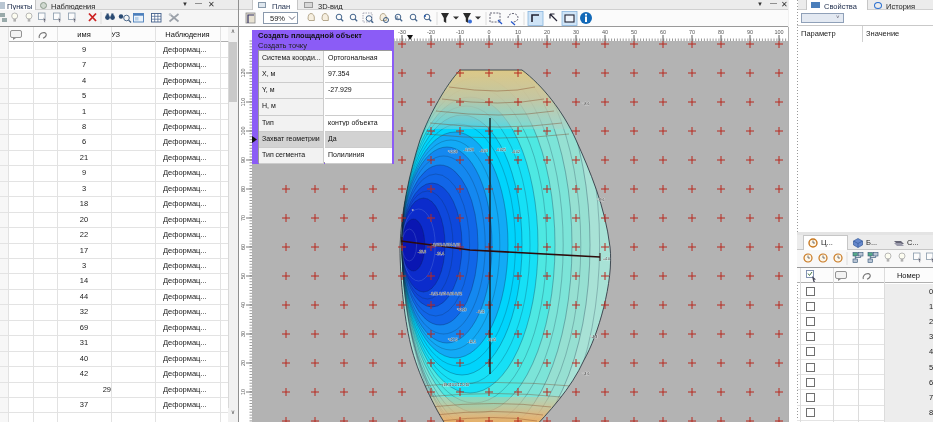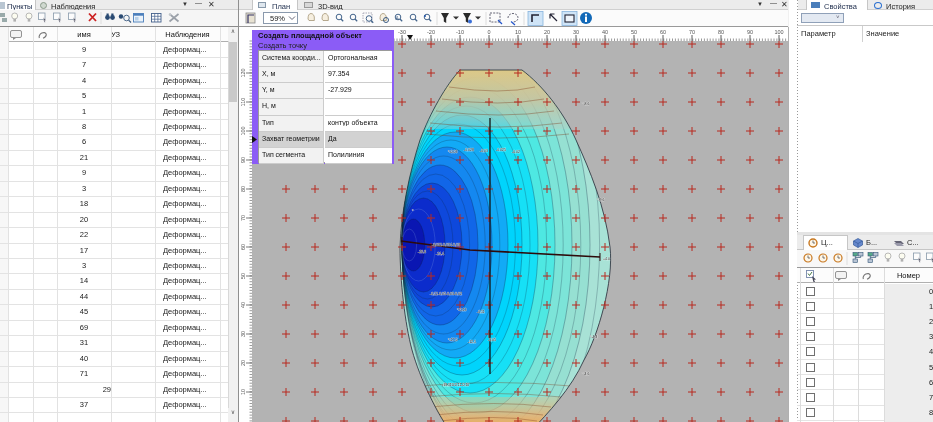--- a/index.html
+++ b/index.html
@@ -126,37 +126,37 @@
     </div>
 <div style="position:absolute;left:0;top:274.45px;width:228px;height:15.45px;border-bottom:1px solid #e3e3e3;">
       <div style="position:absolute;left:57px;top:2px;width:54px;text-align:center;font-size:7.5px;color:#1a1a1a;">14</div>
       <div style="position:absolute;left:163px;top:2px;width:56px;font-size:7.5px;color:#1a1a1a;white-space:nowrap;overflow:hidden;">Деформац...</div>
     </div>
 <div style="position:absolute;left:0;top:289.90px;width:228px;height:15.45px;border-bottom:1px solid #e3e3e3;">
       <div style="position:absolute;left:57px;top:2px;width:54px;text-align:center;font-size:7.5px;color:#1a1a1a;">44</div>
       <div style="position:absolute;left:163px;top:2px;width:56px;font-size:7.5px;color:#1a1a1a;white-space:nowrap;overflow:hidden;">Деформац...</div>
     </div>
 <div style="position:absolute;left:0;top:305.35px;width:228px;height:15.45px;border-bottom:1px solid #e3e3e3;">
-      <div style="position:absolute;left:57px;top:2px;width:54px;text-align:center;font-size:7.5px;color:#1a1a1a;">45</div>
+      <div style="position:absolute;left:57px;top:2px;width:54px;text-align:center;font-size:7.5px;color:#1a1a1a;">32</div>
       <div style="position:absolute;left:163px;top:2px;width:56px;font-size:7.5px;color:#1a1a1a;white-space:nowrap;overflow:hidden;">Деформац...</div>
     </div>
 <div style="position:absolute;left:0;top:320.80px;width:228px;height:15.45px;border-bottom:1px solid #e3e3e3;">
       <div style="position:absolute;left:57px;top:2px;width:54px;text-align:center;font-size:7.5px;color:#1a1a1a;">69</div>
       <div style="position:absolute;left:163px;top:2px;width:56px;font-size:7.5px;color:#1a1a1a;white-space:nowrap;overflow:hidden;">Деформац...</div>
     </div>
 <div style="position:absolute;left:0;top:336.25px;width:228px;height:15.45px;border-bottom:1px solid #e3e3e3;">
       <div style="position:absolute;left:57px;top:2px;width:54px;text-align:center;font-size:7.5px;color:#1a1a1a;">31</div>
       <div style="position:absolute;left:163px;top:2px;width:56px;font-size:7.5px;color:#1a1a1a;white-space:nowrap;overflow:hidden;">Деформац...</div>
     </div>
 <div style="position:absolute;left:0;top:351.70px;width:228px;height:15.45px;border-bottom:1px solid #e3e3e3;">
       <div style="position:absolute;left:57px;top:2px;width:54px;text-align:center;font-size:7.5px;color:#1a1a1a;">40</div>
       <div style="position:absolute;left:163px;top:2px;width:56px;font-size:7.5px;color:#1a1a1a;white-space:nowrap;overflow:hidden;">Деформац...</div>
     </div>
 <div style="position:absolute;left:0;top:367.15px;width:228px;height:15.45px;border-bottom:1px solid #e3e3e3;">
-      <div style="position:absolute;left:57px;top:2px;width:54px;text-align:center;font-size:7.5px;color:#1a1a1a;">71</div>
+      <div style="position:absolute;left:57px;top:2px;width:54px;text-align:center;font-size:7.5px;color:#1a1a1a;">42</div>
       <div style="position:absolute;left:163px;top:2px;width:56px;font-size:7.5px;color:#1a1a1a;white-space:nowrap;overflow:hidden;">Деформац...</div>
     </div>
 <div style="position:absolute;left:0;top:382.60px;width:228px;height:15.45px;border-bottom:1px solid #e3e3e3;">
       <div style="position:absolute;left:57px;top:2px;width:54px;text-align:right;font-size:7.5px;color:#1a1a1a;">29</div>
       <div style="position:absolute;left:163px;top:2px;width:56px;font-size:7.5px;color:#1a1a1a;white-space:nowrap;overflow:hidden;">Деформац...</div>
     </div>
 <div style="position:absolute;left:0;top:398.05px;width:228px;height:15.45px;border-bottom:1px solid #e3e3e3;">
       <div style="position:absolute;left:57px;top:2px;width:54px;text-align:center;font-size:7.5px;color:#1a1a1a;">37</div>
       <div style="position:absolute;left:163px;top:2px;width:56px;font-size:7.5px;color:#1a1a1a;white-space:nowrap;overflow:hidden;">Деформац...</div>
     </div>

